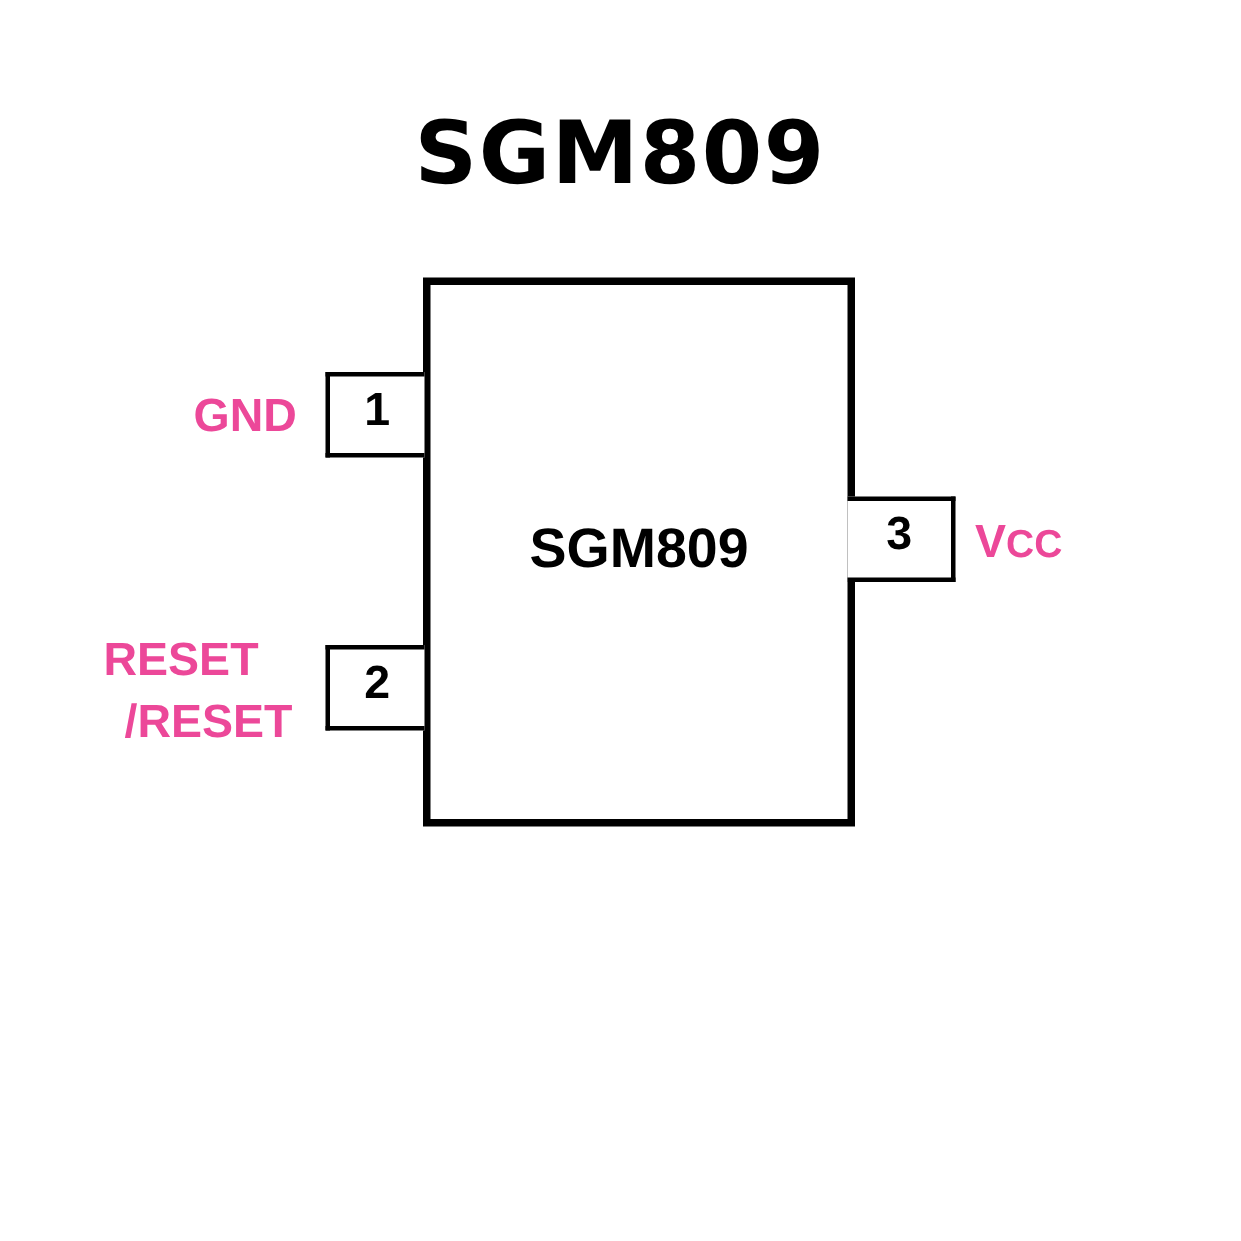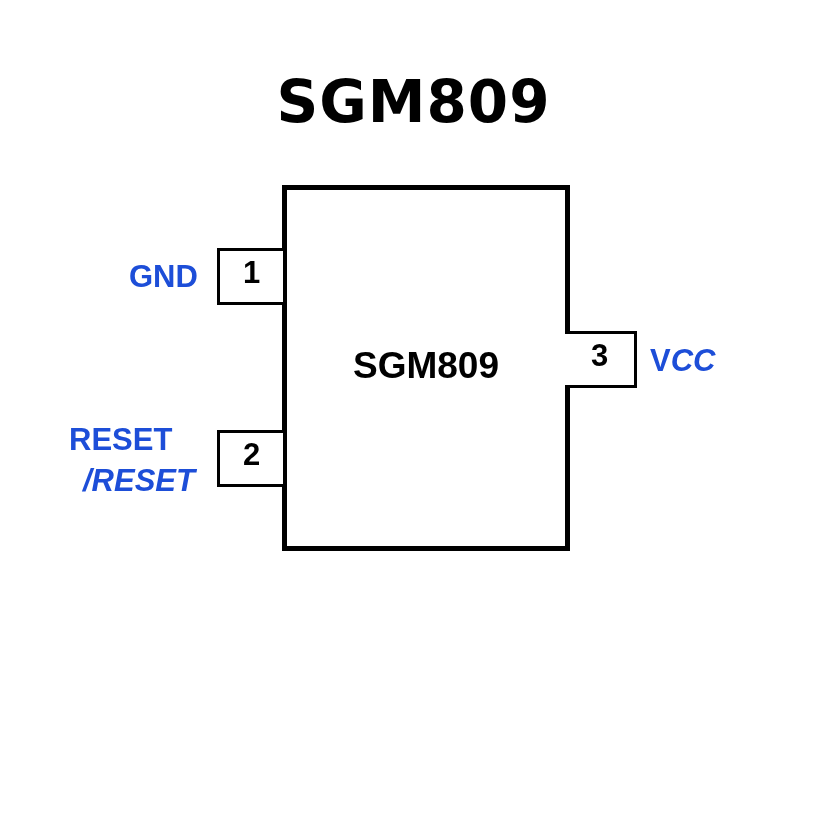--- a/index.html
+++ b/index.html
@@ -11,42 +11,42 @@
   .chip { position: absolute; left: 282px; top: 185px; width: 278px; height: 356px;
           border: 5px solid #000; background: #fff; }
   .chip-label { position: absolute; left: 282px; top: 345px; width: 288px; text-align: center;
                 font-weight: bold; font-size: 37px; color: #000; }
   .pin { position: absolute; border: 3px solid #000; background: #fff; box-sizing: border-box;
          display: flex; align-items: center; justify-content: center;
          font-weight: bold; font-size: 31px; color: #000; }
   .pin.left { border-right: none; }
   .pin.right { border-left: none; }
   .pin-num { display: block; margin-top: -8px; }
-  .label { position: absolute; font-weight: bold; font-size: 31px; color: #1d4ed8; white-space: nowrap; }
-  .sub { font-size: 31px; font-style: italic; }
+  .label { position: absolute; font-weight: bold; font-size: 31px; color: #ec4899; white-space: nowrap; }
+  .sub { font-size: 26px; }
 </style>
 </head>
 <body>
 
 <div>
   <div class="title">SGM809</div>
 
   <div class="chip"></div>
   <div class="chip-label">SGM809</div>
 
   <div class="pin left" style="left:217px; top:248px; width:66px; height:57px;">
     <span class="pin-num">1</span>
   </div>
   <div class="label" style="left:129px; top:259px;">GND</div>
 
   <div class="pin left" style="left:217px; top:430px; width:66px; height:57px;">
     <span class="pin-num">2</span>
   </div>
   <div class="label" style="left:69px; top:422px;">RESET</div>
-  <div class="label" style="left:83px; top:463px;font-style:italic;">/RESET</div>
+  <div class="label" style="left:83px; top:463px;">/RESET</div>
 
   <div class="pin right" style="left:565px; top:331px; width:72px; height:57px;">
     <span class="pin-num">3</span>
   </div>
   <div class="label" style="left:650px; top:343px;">
     <span>V</span><span class="sub">CC</span>
   </div>
 </div>
 
 </body></html>

